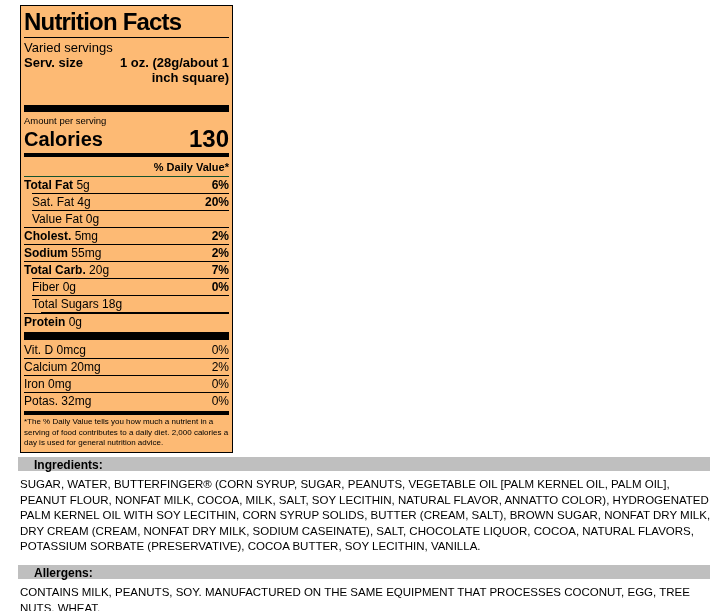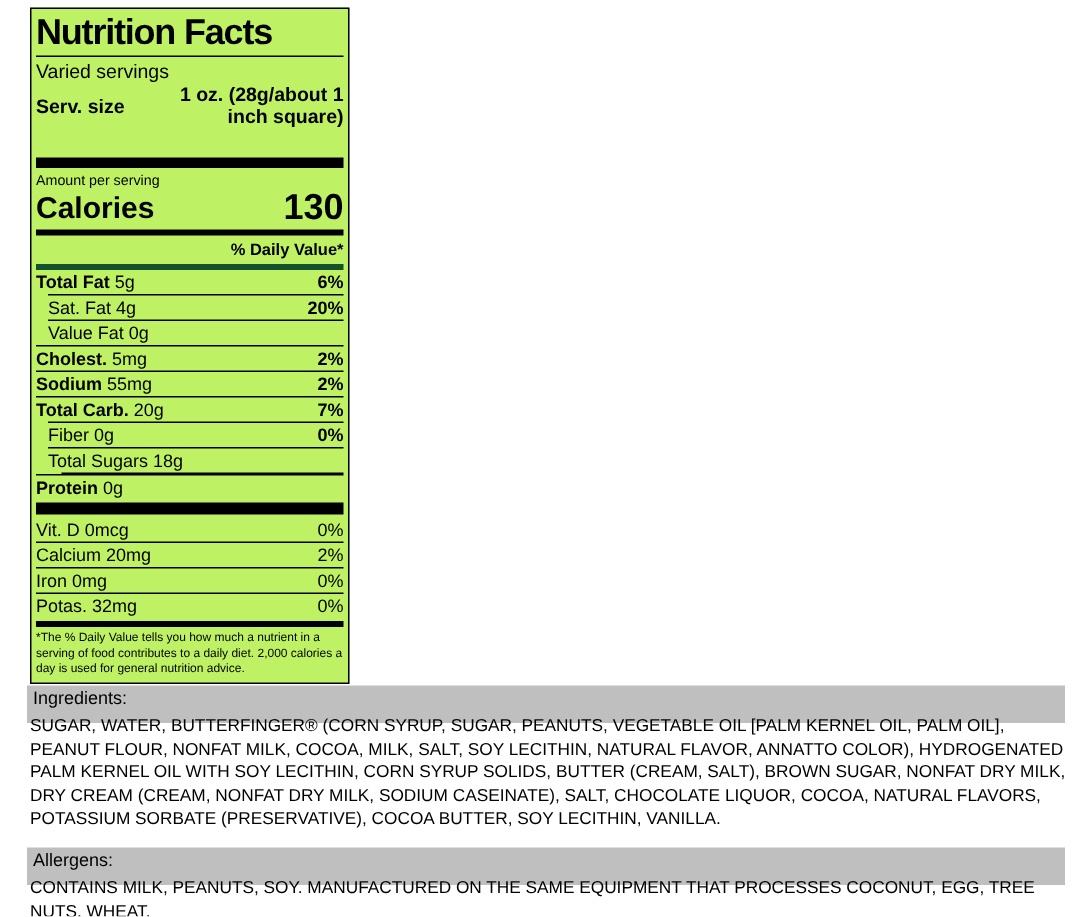--- a/index.html
+++ b/index.html
@@ -1,48 +1,48 @@
 <!DOCTYPE html>
 <html style="--bar: #bfbfbf;"><head>
 <meta charset="utf-8">
 <style>
   html,body{margin:0;padding:0;background:#fff;}
   .page{position:relative;width:722px;height:611px;background:#fff;
         font-family:"Liberation Sans", sans-serif;color:#000;overflow:hidden;}
 
   
   .nf{position:absolute;left:20px;top:5px;width:205px;min-height:424px;
-      border:1px solid #000;padding:2px 3px 3px 3px;background:#bef264;}
+      border:1px solid #000;padding:2px 3px 3px 3px;background:#fdba74;}
   .nf-title{font-size:24px;font-weight:bold;letter-spacing:-0.8px;line-height:27px;}
   .rule{border-top:1px solid #000;margin:2px 0;}
   .varied{font-size:13px;line-height:15px;}
-  .serv{display:flex;justify-content:space-between;font-size:13px;font-weight:bold;line-height:15px;margin-bottom:20px;align-items:center;}
+  .serv{display:flex;justify-content:space-between;font-size:13px;font-weight:bold;line-height:15px;margin-bottom:20px;}
   .serv-val{text-align:right;white-space:pre-line;}
   .bar{background:#000;}
   .bar7{height:7px;margin:2px 0 3px 0;}
   .bar4{height:4px;margin:2px 0;}
   .bar8{height:8px;margin:2px 0;}
   .amount{font-size:9.5px;font-weight:normal;line-height:12px;margin-top:1px;}
   .cal{display:flex;justify-content:space-between;align-items:flex-end;line-height:24px;}
   .cal-label{font-size:20px;font-weight:bold;}
   .cal-value{font-size:24px;font-weight:bold;}
-  .dvh{font-size:11px;font-weight:bold;text-align:right;padding:2px 0 3px 0;border-bottom:4px solid #14532d;}
+  .dvh{font-size:11px;font-weight:bold;text-align:right;padding:2px 0 3px 0;border-bottom:1px solid #14532d;}
   .row{display:flex;justify-content:space-between;font-size:12px;line-height:13px;padding:1.5px 0;align-items:center;}
   .row .b{font-weight:bold;}
   .dvb{font-weight:bold;}
   .i1{padding-left:8px;}
   .i2{padding-left:17px;}
   .sep{border-top:1px solid #000;height:0;}
   .sep.m1{margin-left:8px;}
   .sep.m2{margin-left:17px;}
   .foot{font-size:8px;line-height:10.5px;white-space:pre-line;margin-top:2px;}
 
   
-  .secbar{position:absolute;left:18px;width:692px;height:25px;background:var(--bar,#bfbfbf);
-          font-size:12px;font-weight:normal;line-height:17px;padding-left:4px;box-sizing:border-box;}
+  .secbar{position:absolute;left:18px;width:692px;height:14px;background:var(--bar,#bfbfbf);
+          font-size:12px;font-weight:bold;line-height:17px;padding-left:16px;box-sizing:border-box;}
   .bar-ingredients{top:457px;}
   .bar-allergens{top:565px;}
   .sectext{position:absolute;left:20px;width:692px;font-size:11.5px;line-height:15.6px;}
   .text-ingredients{top:477px;}
   .text-allergens{top:585px;}
 </style>
 </head>
 <body>
 
 <div class="page">

